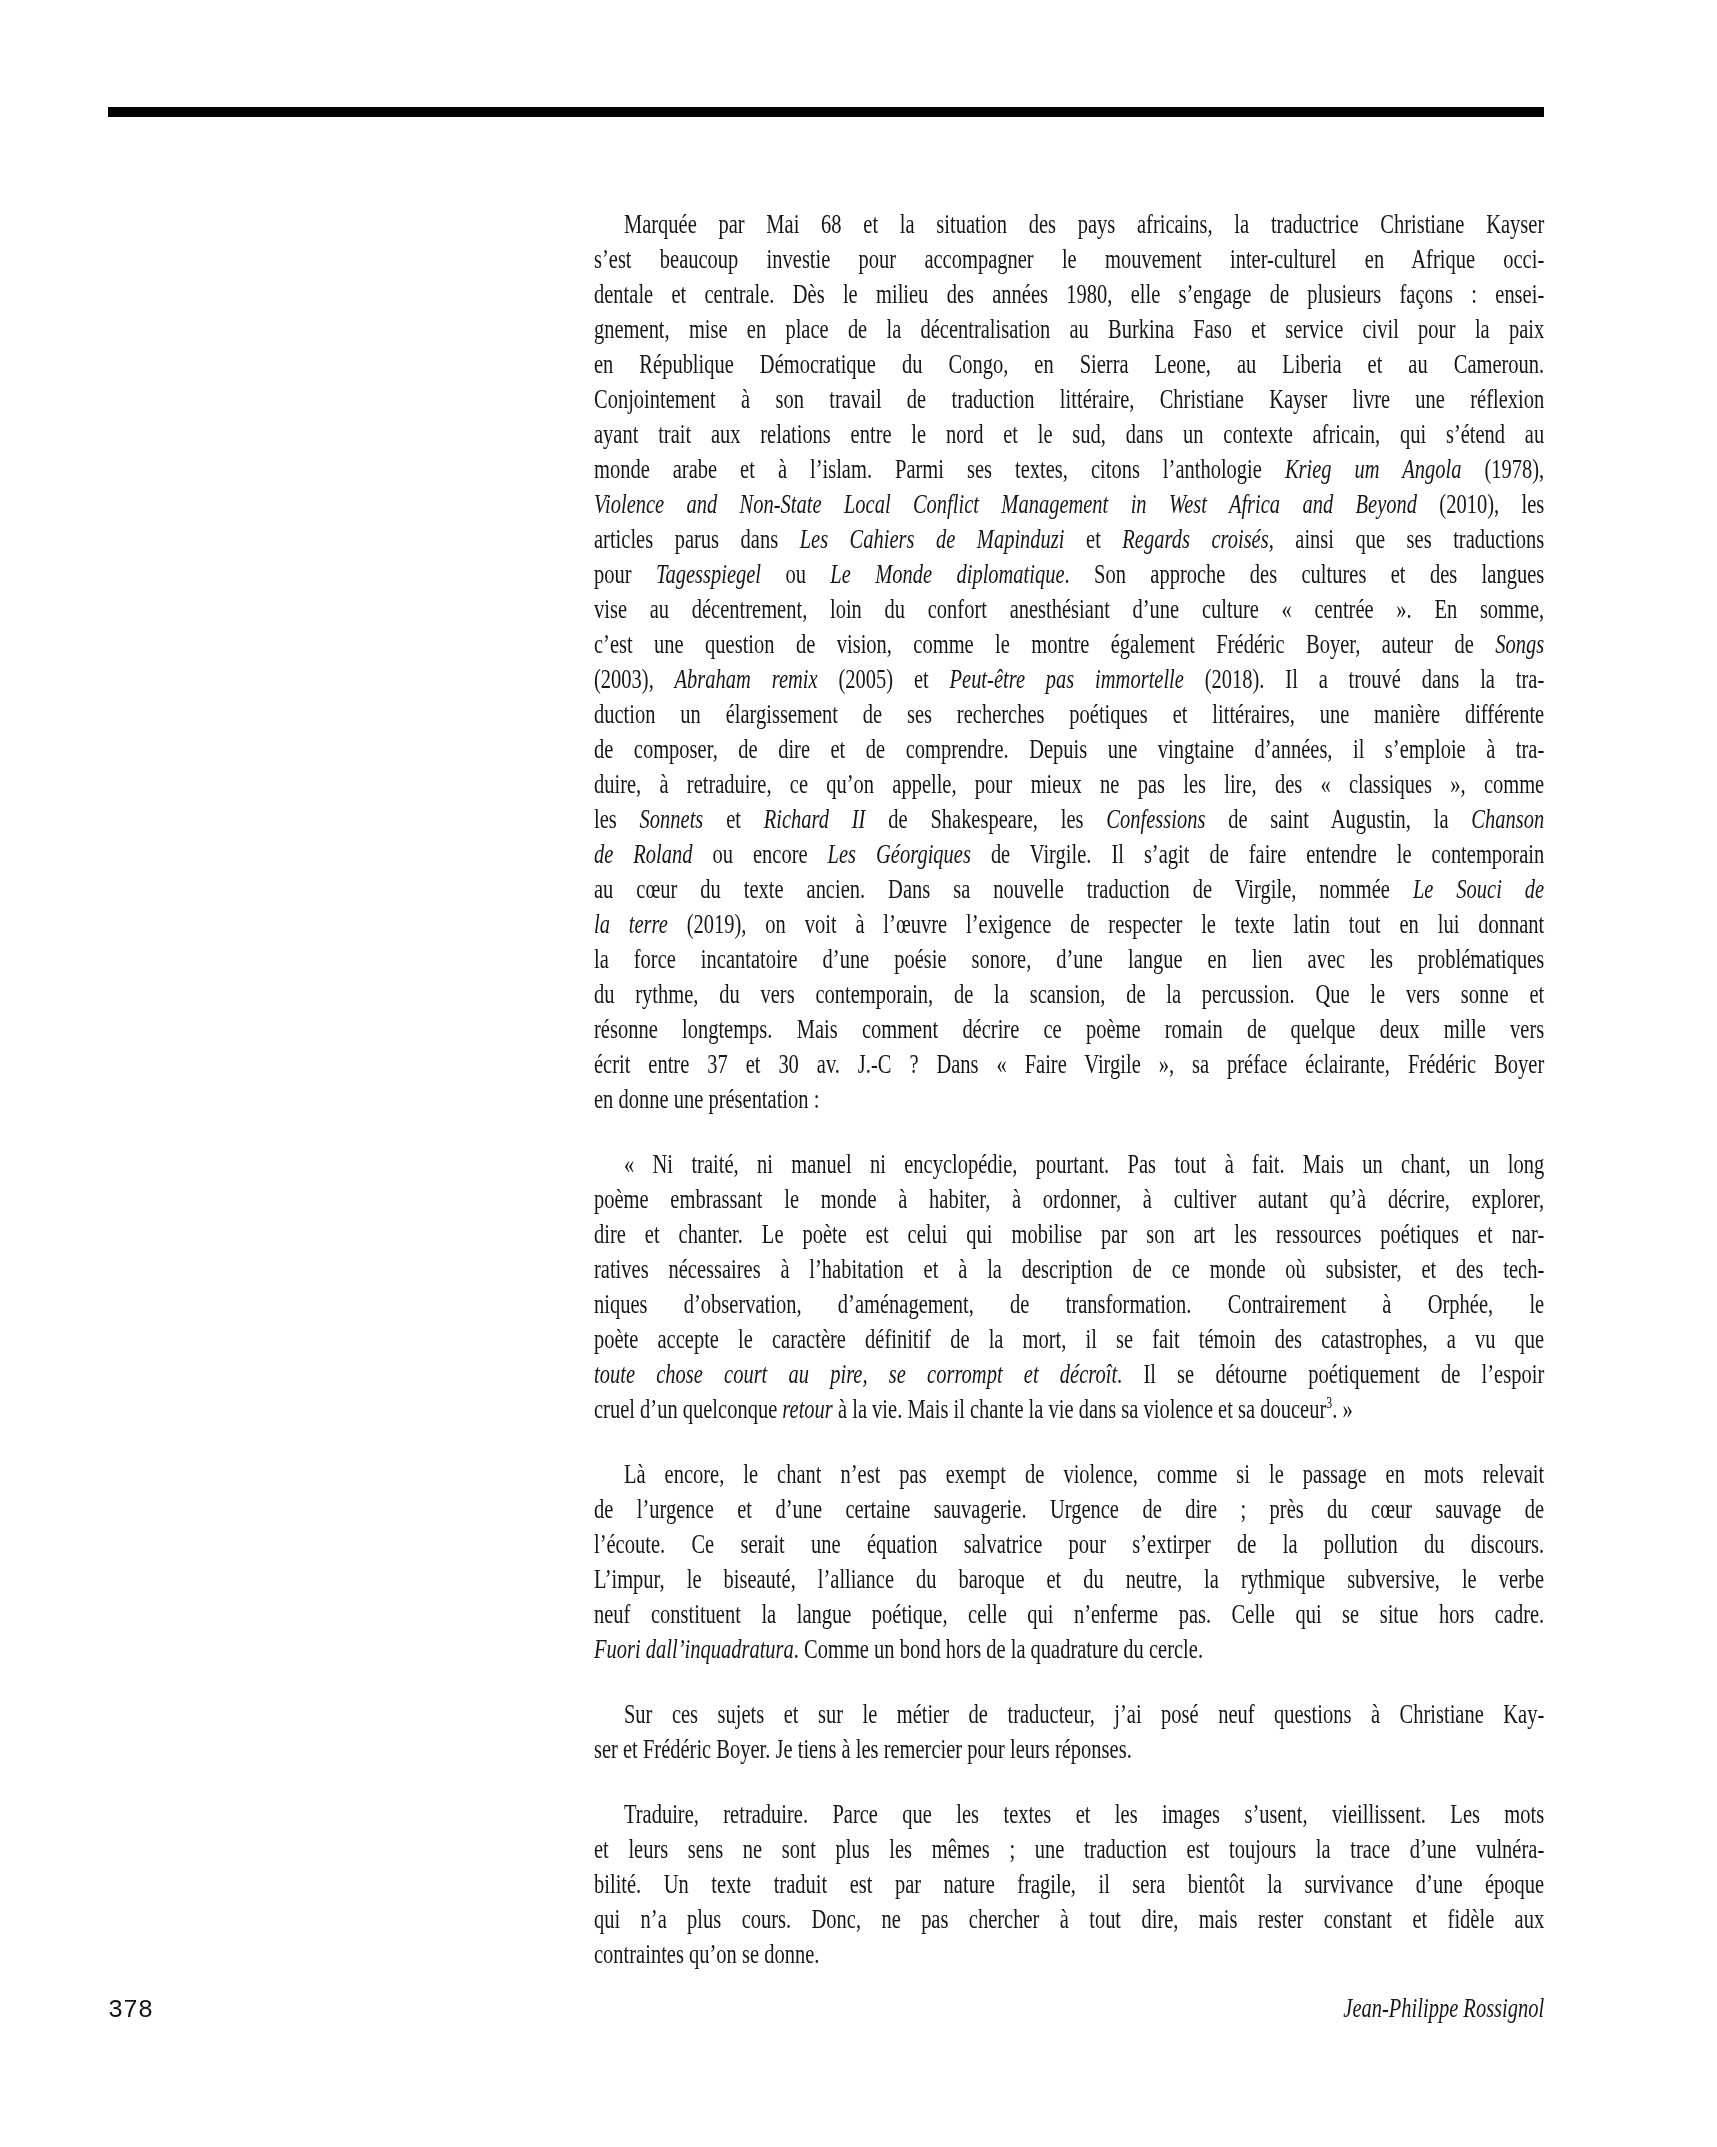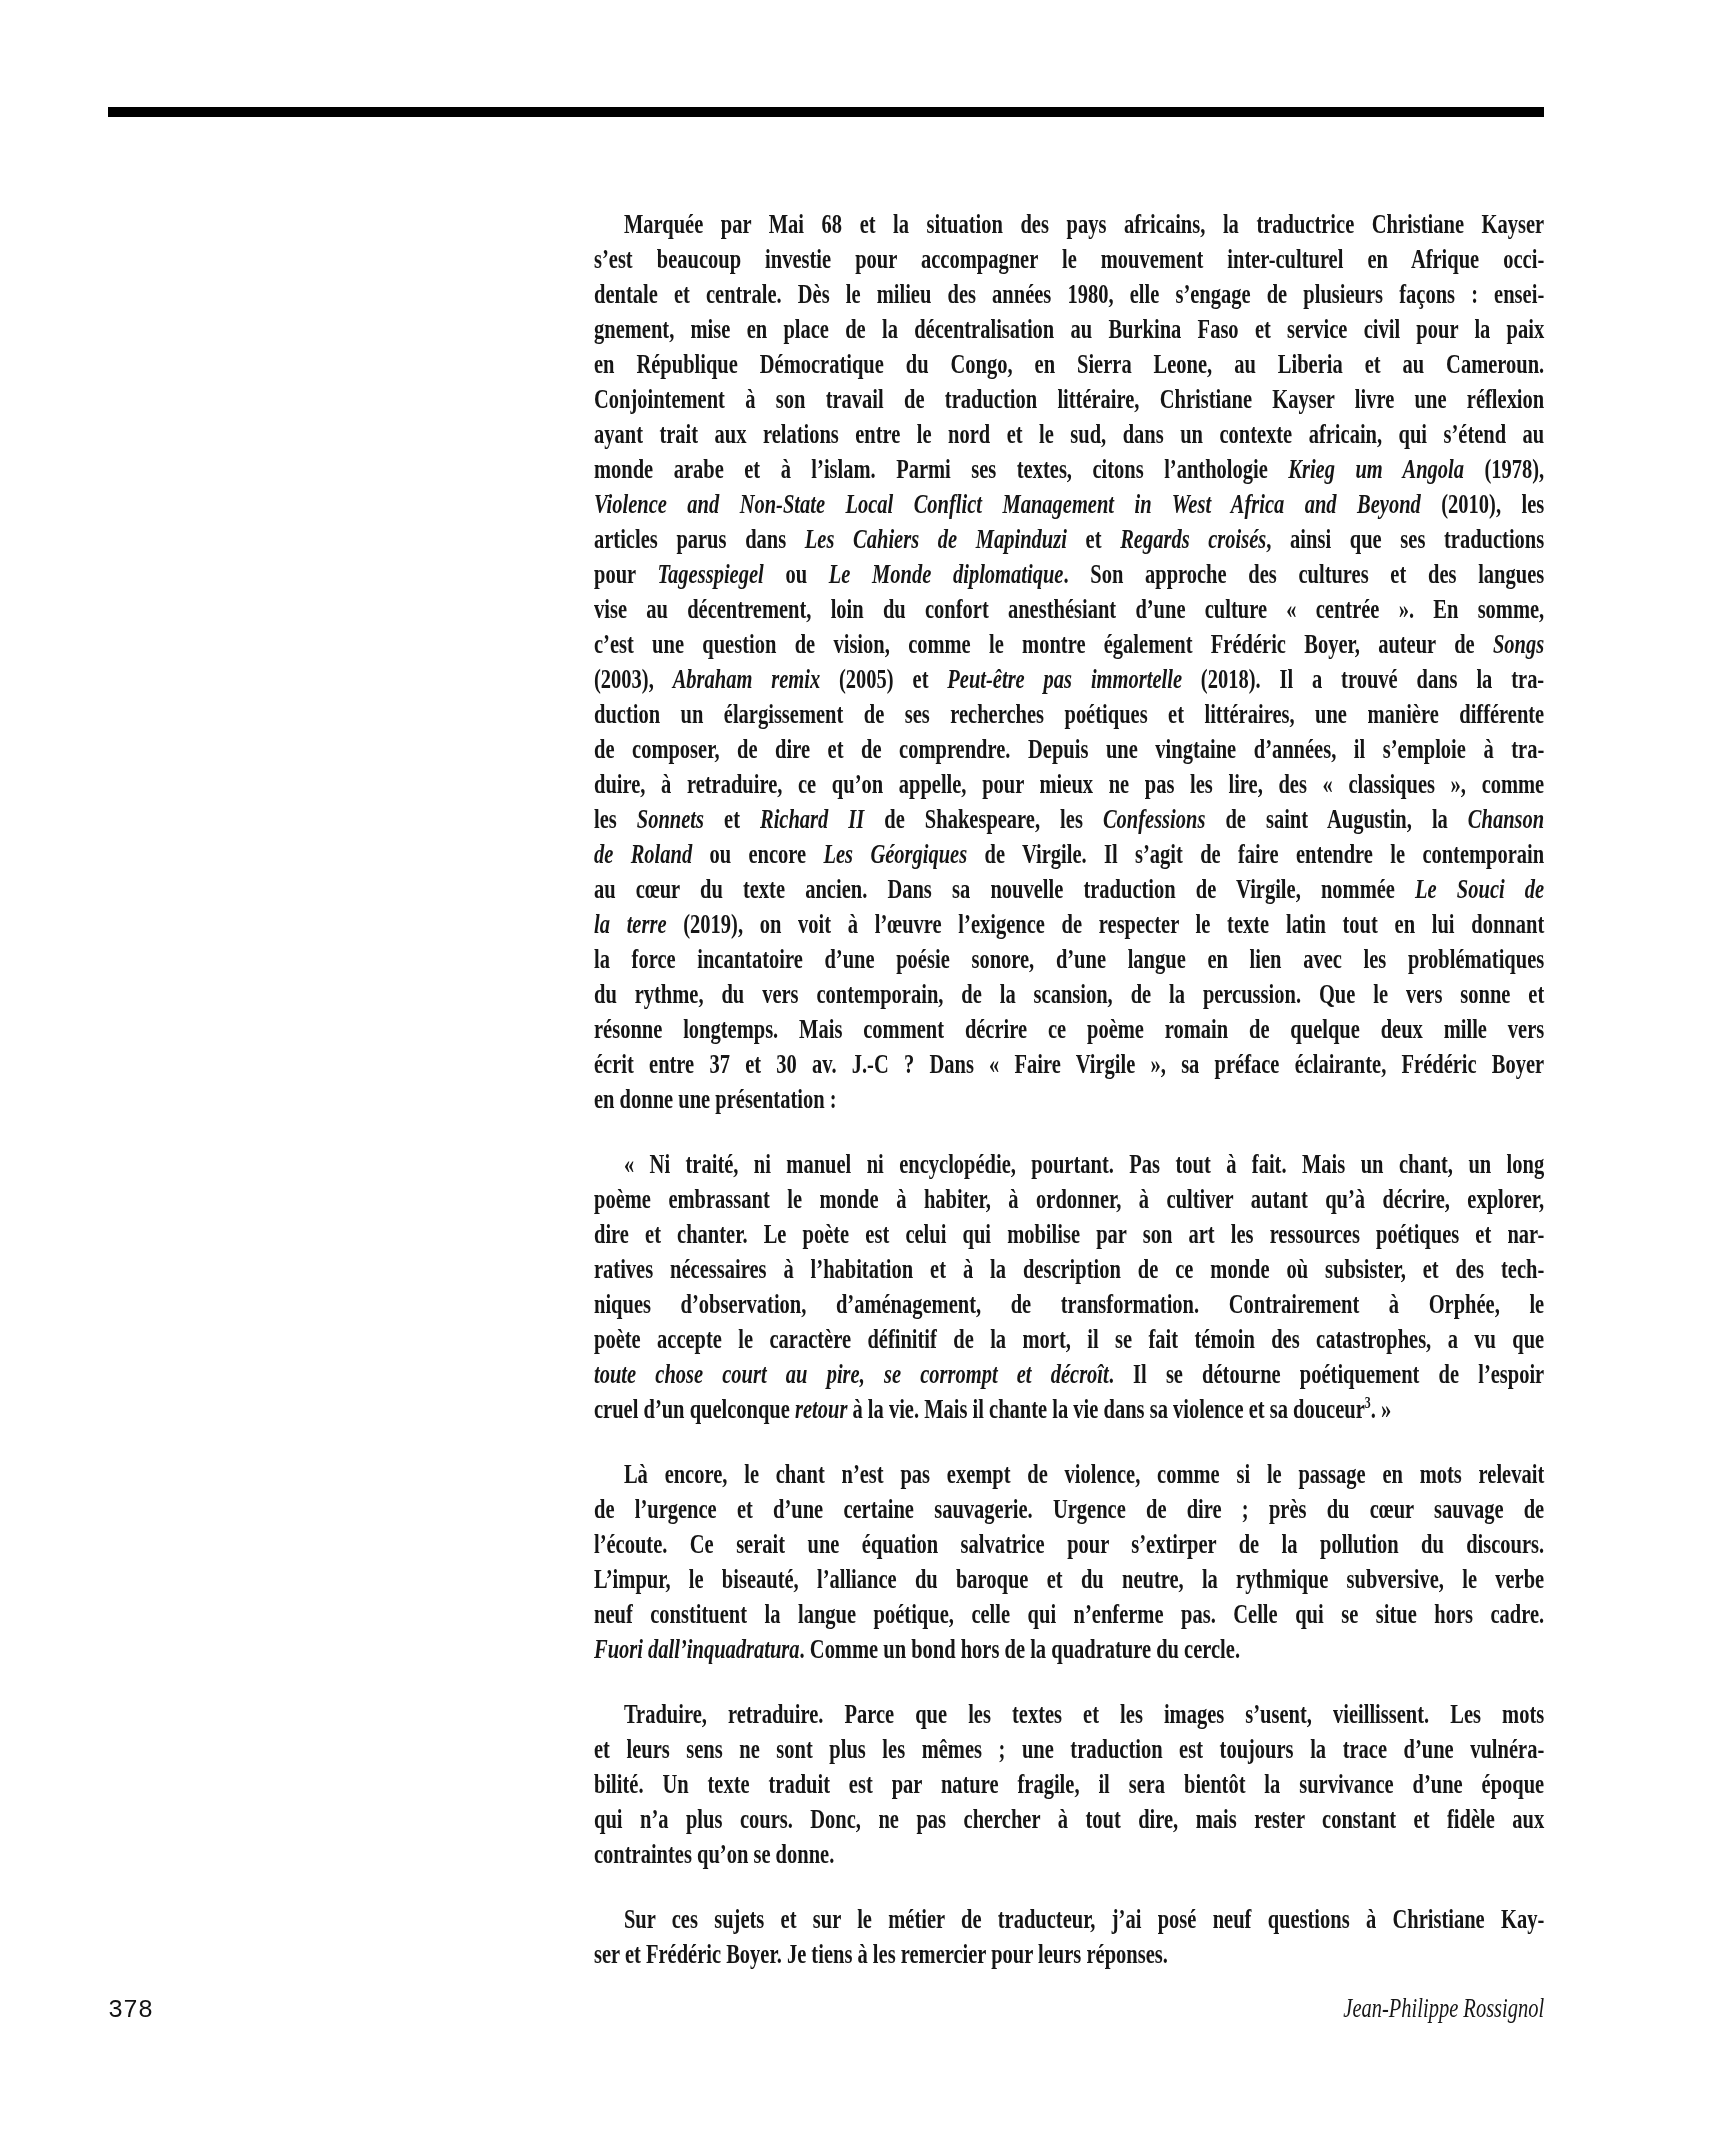--- a/index.html
+++ b/index.html
@@ -23,21 +23,21 @@
     width: 1436px;
     height: 10px;
     background: #000000;
   }
   .text-column {
     position: absolute;
     left: 594px;
     top: 207px;
     width: 950px;
   }
-  .para { margin: 0; padding: 0; font-weight: bold; }
+  .para { margin: 0; padding: 0; }
   .para + .para { margin-top: 30px; }
   .line {
     width: 1270px;               
     transform: scaleX(0.7482);   
     transform-origin: 0 0;
     font-size: 27.4px;
     line-height: 35px;
     text-align: justify;
     text-align-last: justify;
     white-space: normal;
@@ -118,29 +118,29 @@
         </div>
         <div class="para">
           <div class="line indent">Là encore, le chant n’est pas exempt de violence, comme si le passage en mots relevait</div>
           <div class="line">de l’urgence et d’une certaine sauvagerie. Urgence de dire ; près du cœur sauvage de</div>
           <div class="line">l’écoute. Ce serait une équation salvatrice pour s’extirper de la pollution du discours.</div>
           <div class="line">L’impur, le biseauté, l’alliance du baroque et du neutre, la rythmique subversive, le verbe</div>
           <div class="line">neuf constituent la langue poétique, celle qui n’enferme pas. Celle qui se situe hors cadre.</div>
           <div class="line last"><i>Fuori dall’inquadratura</i>. Comme un bond hors de la quadrature du cercle.</div>
         </div>
         <div class="para">
+          <div class="line indent">Sur ces sujets et sur le métier de traducteur, j’ai posé neuf questions à Christiane Kay-</div>
+          <div class="line last">ser et Frédéric Boyer. Je tiens à les remercier pour leurs réponses.</div>
+        </div>
+        <div class="para">
           <div class="line indent">Traduire, retraduire. Parce que les textes et les images s’usent, vieillissent. Les mots</div>
           <div class="line">et leurs sens ne sont plus les mêmes ; une traduction est toujours la trace d’une vulnéra-</div>
           <div class="line">bilité. Un texte traduit est par nature fragile, il sera bientôt la survivance d’une époque</div>
           <div class="line">qui n’a plus cours. Donc, ne pas chercher à tout dire, mais rester constant et fidèle aux</div>
           <div class="line last">contraintes qu’on se donne.</div>
-        </div>
-        <div class="para">
-          <div class="line indent">Sur ces sujets et sur le métier de traducteur, j’ai posé neuf questions à Christiane Kay-</div>
-          <div class="line last">ser et Frédéric Boyer. Je tiens à les remercier pour leurs réponses.</div>
         </div>
       </div>
     <div class="attribution-line">Jean-Philippe Rossignol</div>
   </div>
 
   <div class="page-number">378</div>
 </div>
 
 
 </body></html>

